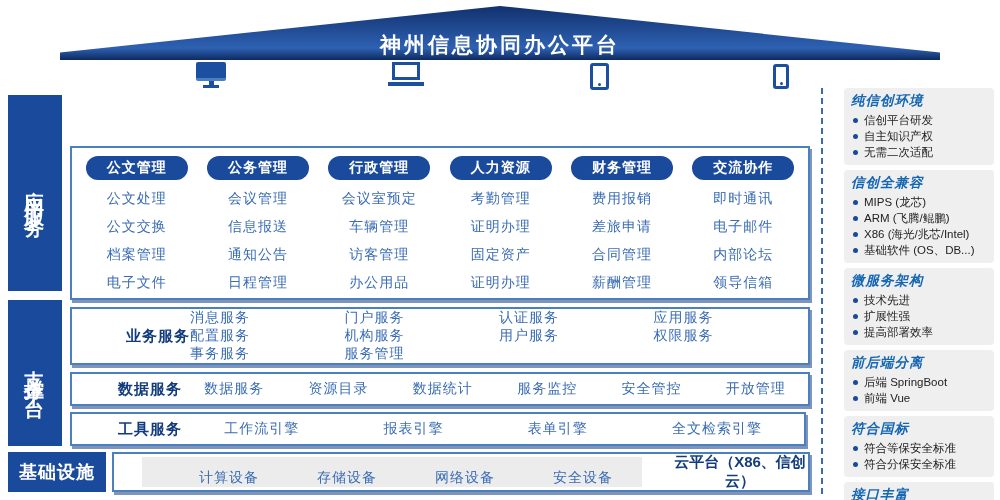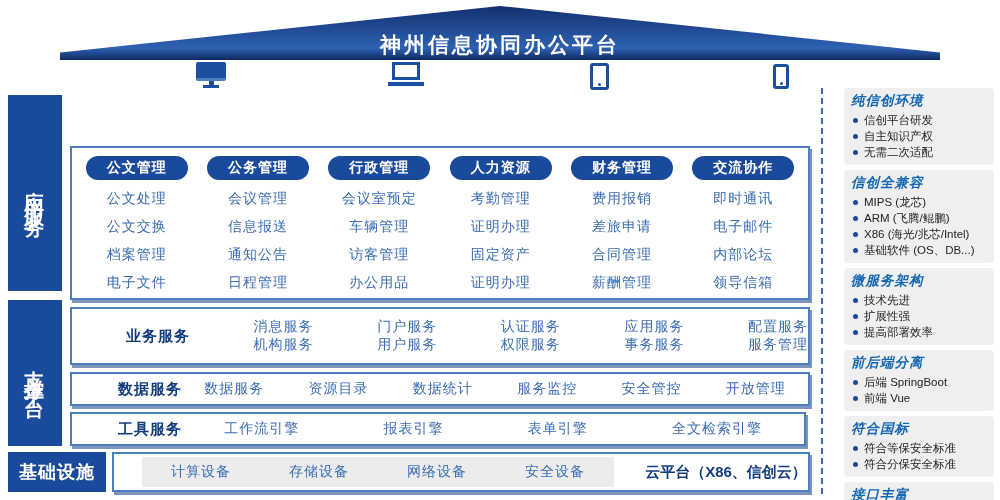--- a/index.html
+++ b/index.html
@@ -48,33 +48,33 @@
             grid-template-columns:repeat(6,1fr); padding:8px 4px 6px 4px; }
   .appcol { display:flex; flex-direction:column; align-items:center; justify-content:space-between; }
   .pill { background:#1a4a9b; color:#fff; border-radius:13px; min-width:102px; text-align:center;
           padding:3px 10px; font-size:14px; font-weight:bold; letter-spacing:1px; }
   .app-item { color:#3a6cb4; font-size:14px; letter-spacing:1px; }
 
   
   .bizbox { left:70px; top:307px; width:740px; height:58px; display:flex; align-items:center; }
   .sec-label { flex:0 0 118px; text-align:right; color:#123c7e; font-size:15px;
                font-weight:bold; letter-spacing:1px; }
-  .biz-items { flex:1; display:grid; grid-template-columns:repeat(5,1fr); 
-               text-align:right; color:#3a6cb4; font-size:14px; letter-spacing:1px; }
+  .biz-items { flex:1; display:grid; grid-template-columns:repeat(4,1fr); 
+               text-align:left; color:#3a6cb4; font-size:14px; letter-spacing:1px; }
 
   
   .rowbox { display:flex; align-items:center; }
   .databox { left:70px; top:372px; width:740px; height:34px; }
   .toolbox { left:70px; top:412px; width:736px; height:34px; }
   .row-items { flex:1; display:flex; justify-content:space-around; color:#3a6cb4;
                font-size:14px; letter-spacing:1px; }
 
   
   .infrabox { left:112px; top:452px; width:698px; height:40px; display:flex; align-items:center; }
-  .equip-strip { margin-left:28px; background:#ececec; height:30px; display:flex; align-items:center; }
+  .equip-strip { margin-left:28px; background:#ececec; height:30px; display:flex; align-items:flex-end;padding-left:28px; }
   .equip-item { padding:0 29px; color:#3a6cb4; font-size:14px; letter-spacing:1px; }
   .cloud-label { flex:1; text-align:center; color:#123c7e; font-size:15px; font-weight:bold;padding-left:30px; }
 
   
   .dash-sep { position:absolute; left:821px; top:88px; height:406px; border-left:2px dashed #3a6cb4; }
   .rside { position:absolute; left:832px; top:88px; width:162px; height:408px;
            display:flex; flex-direction:column; justify-content:space-between; gap:5px; }
   .rsec { background:#efefef; border-radius:4px; padding:4px 7px 5px 7px;margin-left:12px; }
   .rsec-title { color:#1566b3; font-size:13.5px; font-weight:bold; font-style:italic;
                 letter-spacing:1px; margin-bottom:2px; }

